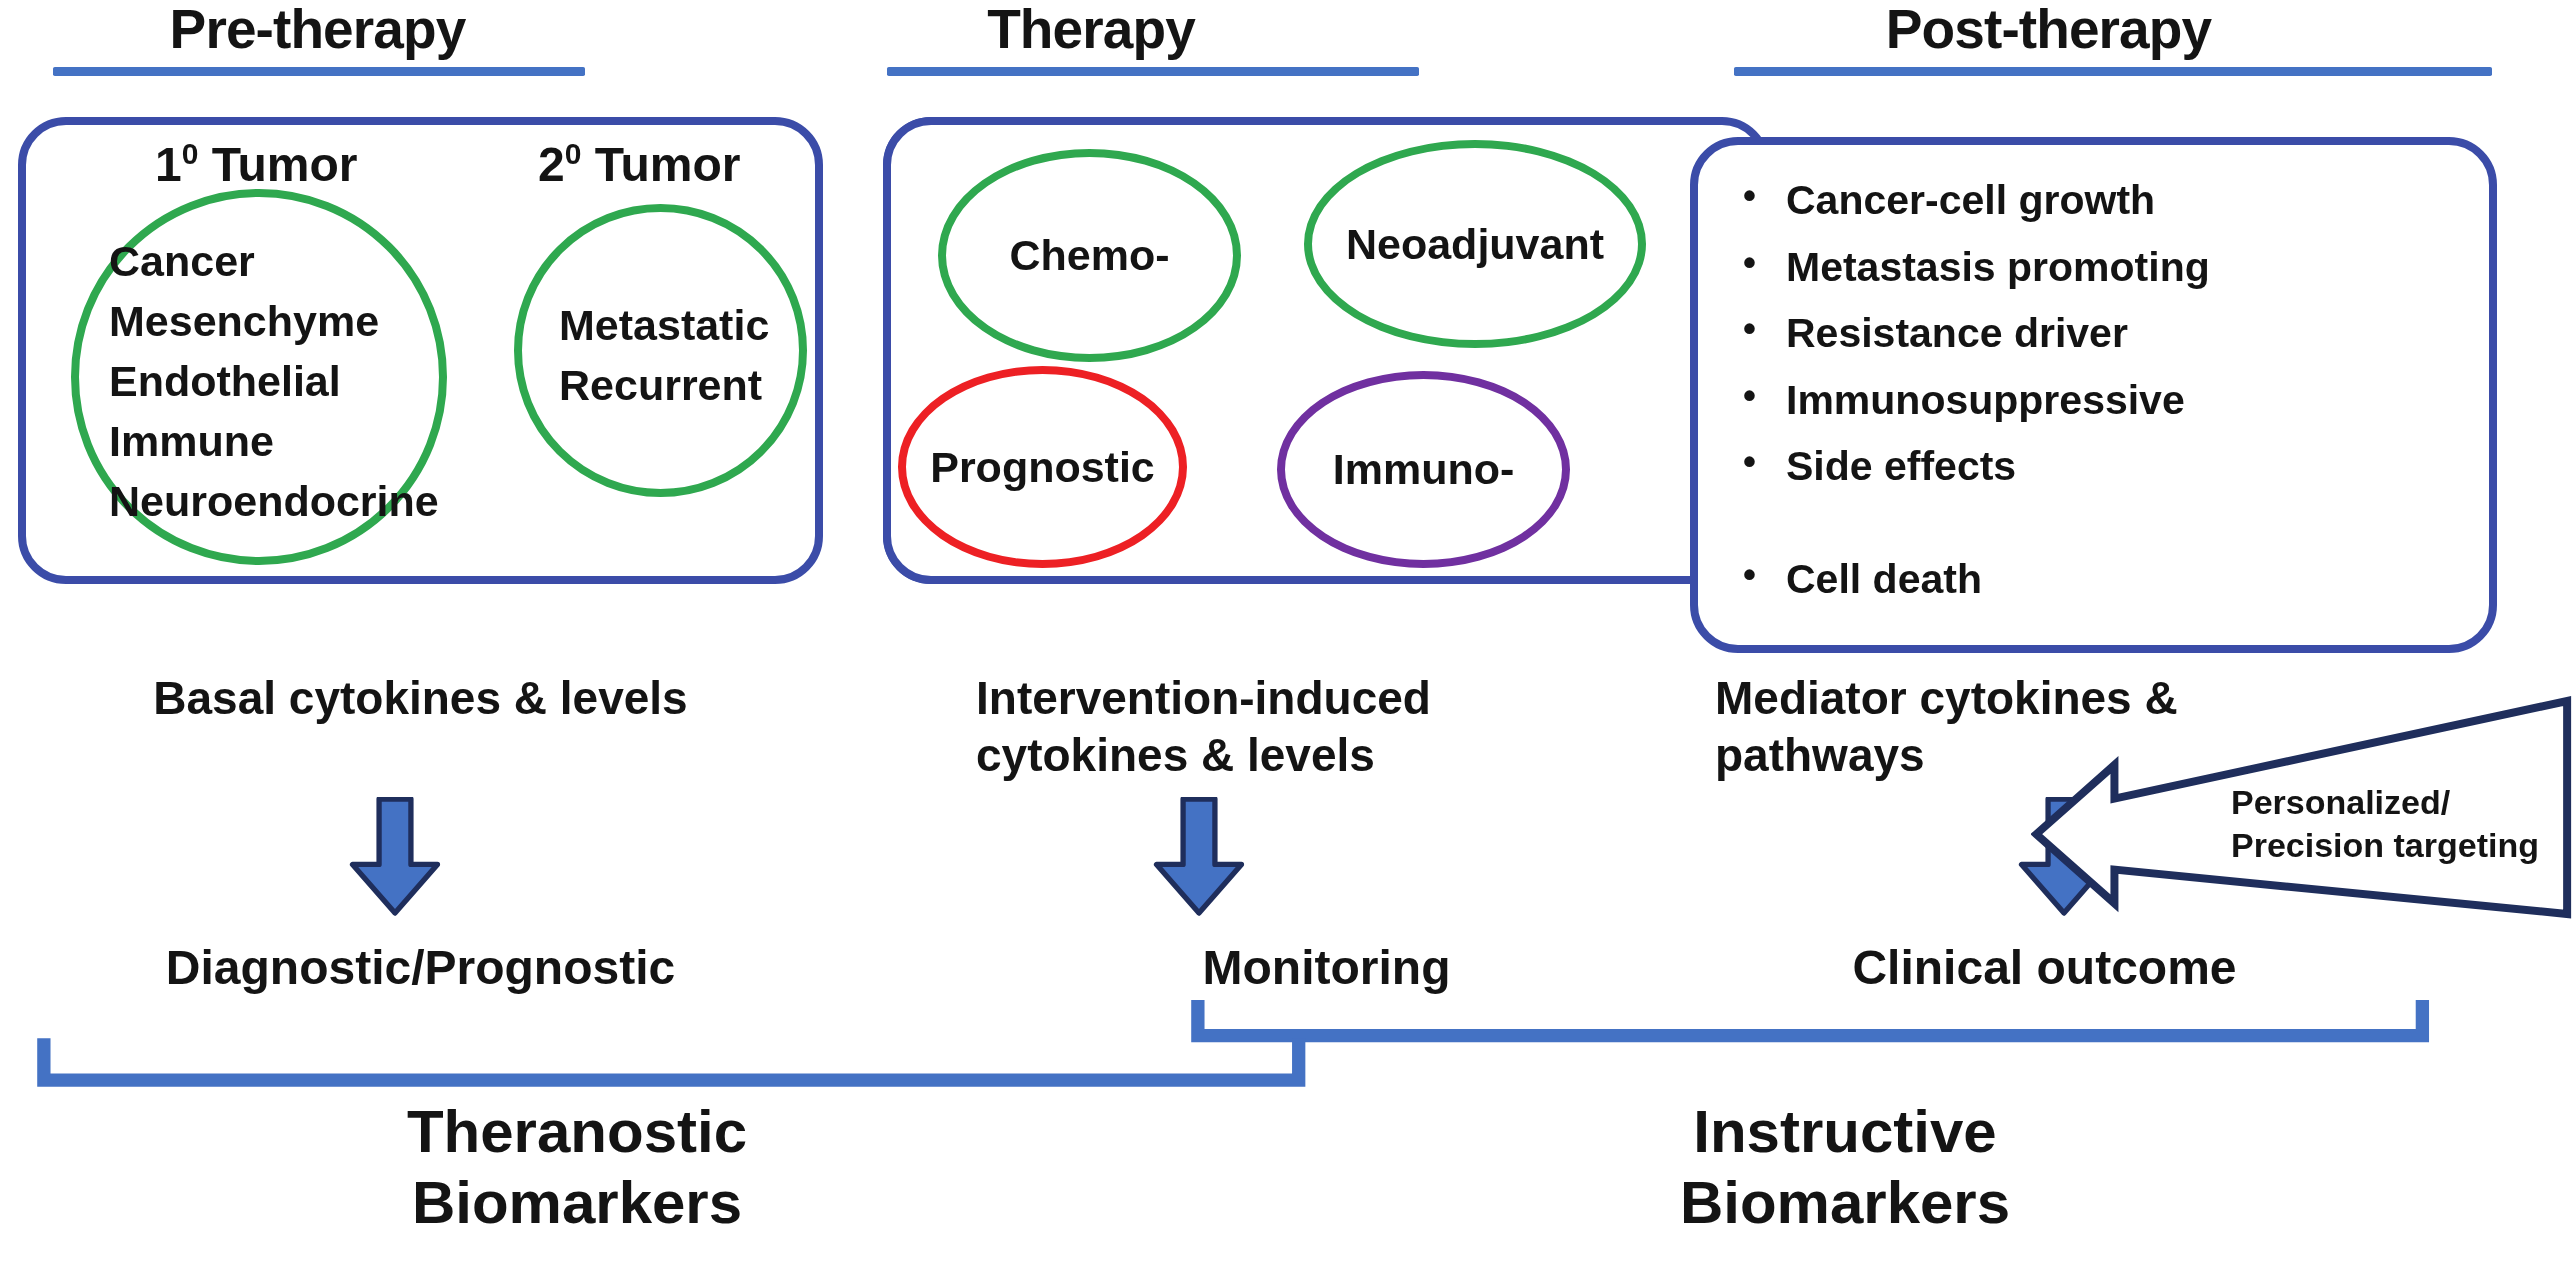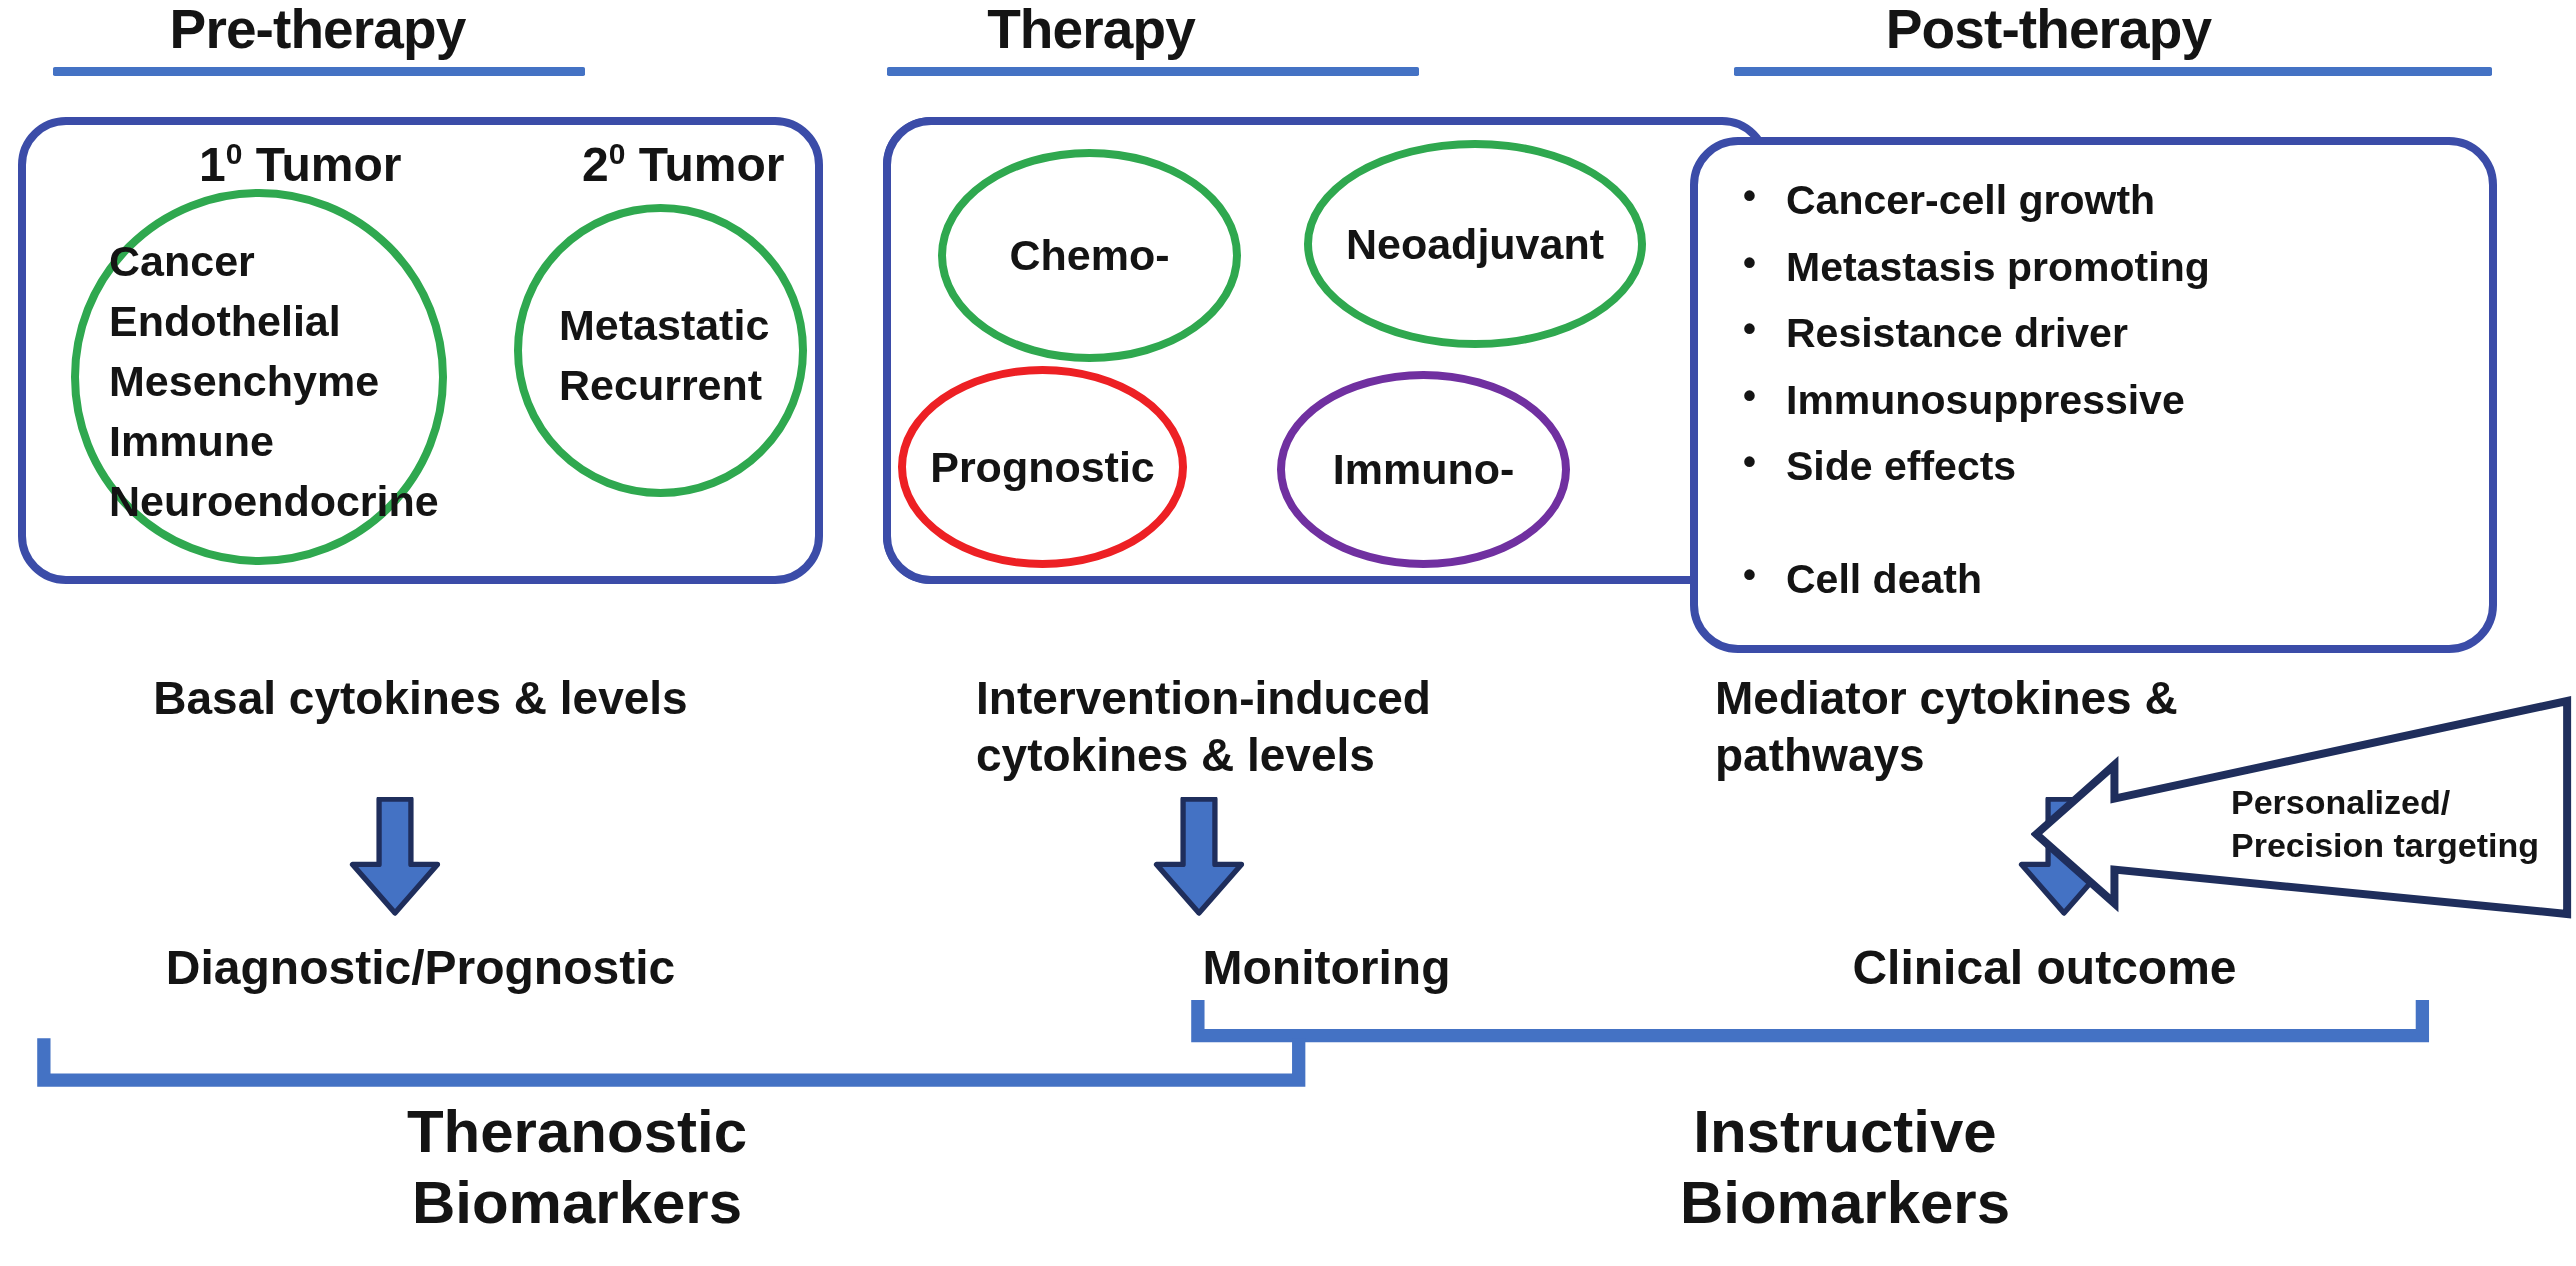--- a/index.html
+++ b/index.html
@@ -40,21 +40,20 @@
     background:#ffffff;
     box-sizing:border-box;
   }
 
   
   .sub-title{
     font-weight:bold;
     font-size:48px;
     white-space:nowrap;
     color:#141414;
-    margin-left:44px;
   }
   .sub-title sup{
     font-size:30px;
     vertical-align:super;
     line-height:0;
   }
 
   
   .ellipse{
     position:absolute;
@@ -164,22 +163,22 @@
     <span>1</span><sup>0</sup>&nbsp;<span>Tumor</span>
   </div>
 
   <div class="sub-title abs" style="left:538px;top:137px;">
     <span>2</span><sup>0</sup>&nbsp;<span>Tumor</span>
   </div>
 
   <div class="ellipse ell-green" style="left:71px;top:189px;width:376px;height:376px;"></div>
   <div class="celltype-list" style="left:96px;top:231px;">
     <div>Cancer</div>
+    <div>Mesenchyme</div>
     <div>Endothelial</div>
-    <div>Mesenchyme</div>
     <div>Immune</div>
     <div>Neuroendocrine</div>
   </div>
 
   <div class="ellipse ell-green" style="left:514px;top:204px;width:293px;height:293px;"></div>
   <div class="celltype-list" style="left:546px;top:295px;">
     <div>Metastatic</div>
     <div>Recurrent</div>
   </div>
 

